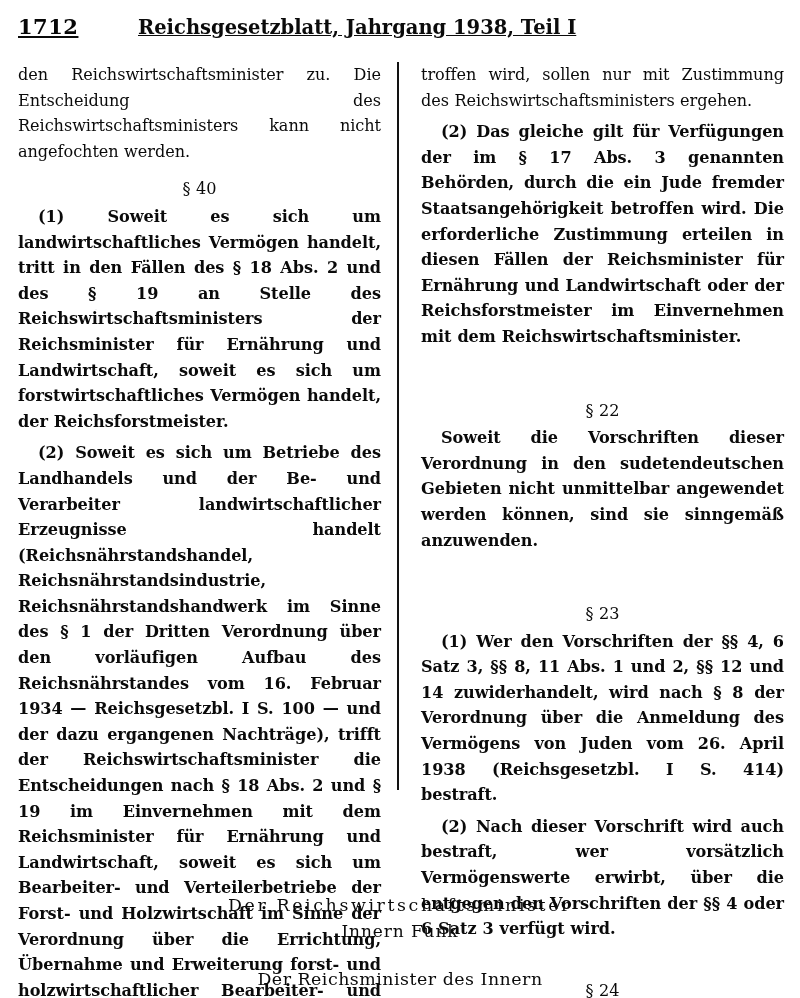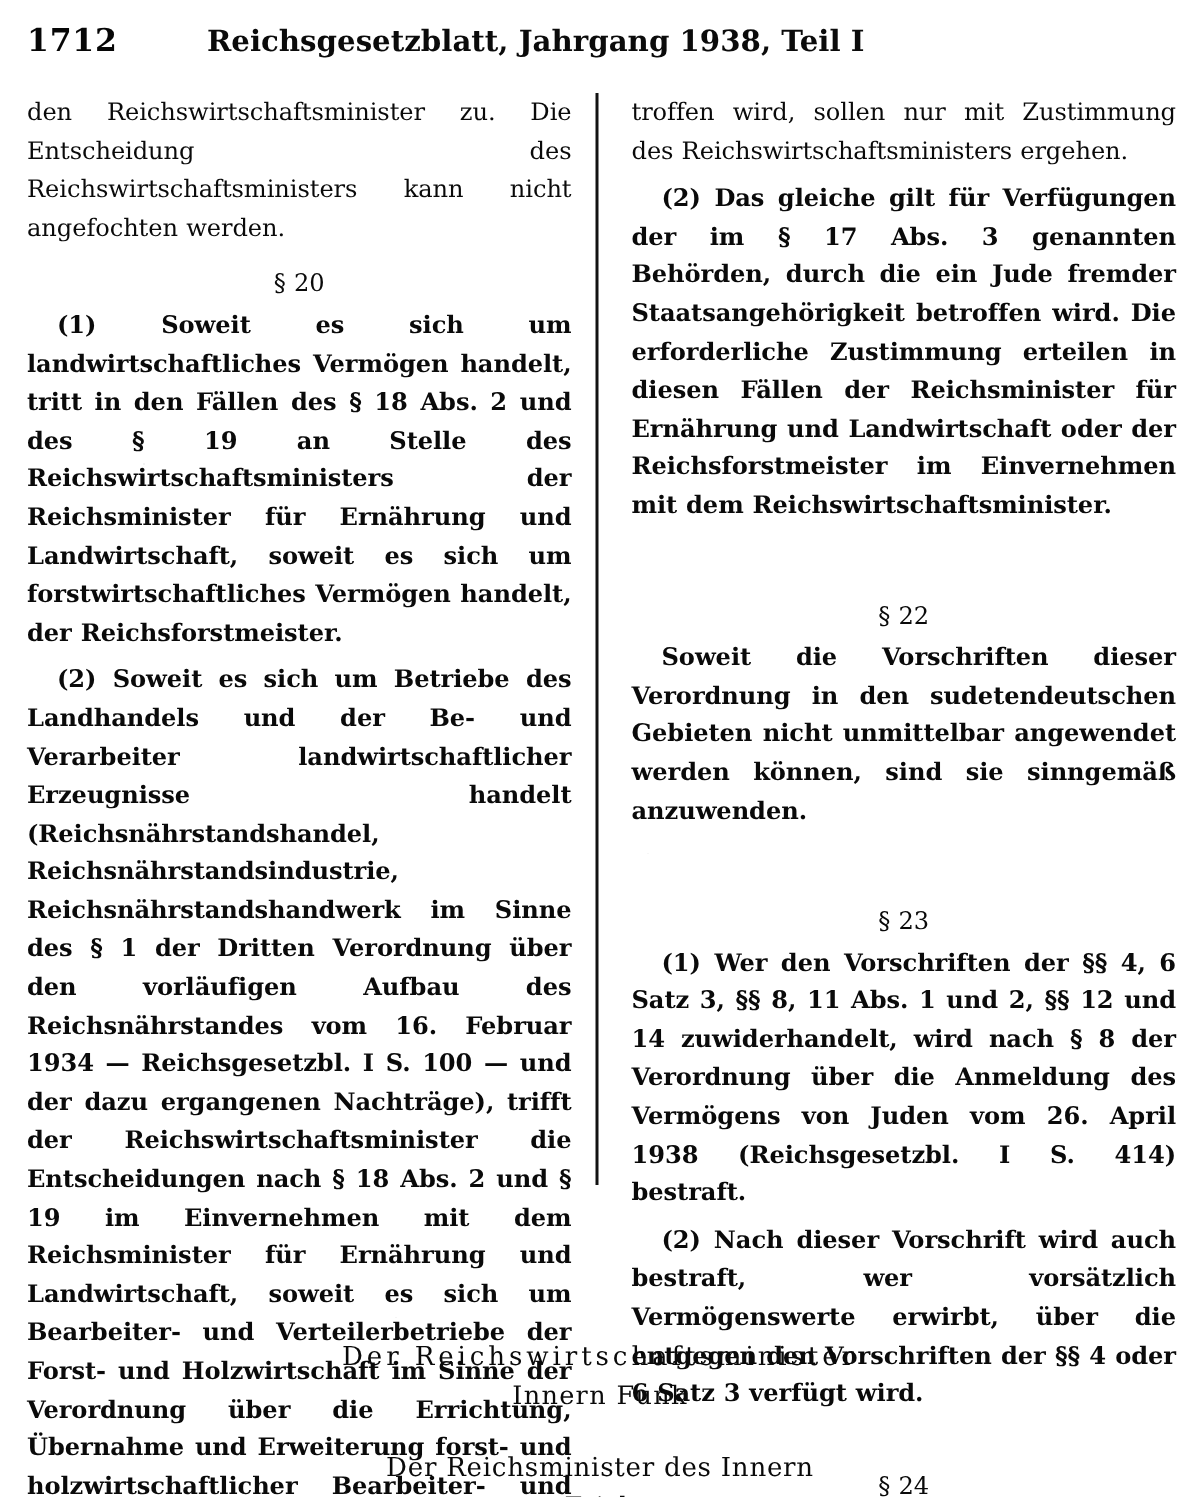--- a/index.html
+++ b/index.html
@@ -31,20 +31,21 @@
 
   
   .running-head {
     position: absolute;
     left: 18px;
     right: 14px;
     top: 16px;
     height: 30px;
     display: flex;
     align-items: baseline;
+    text-decoration: underline;
   }
   .folio {
     font-family: "DejaVu Serif", "Liberation Serif", serif;
     font-weight: 700;
     font-size: 21px;
     letter-spacing: .5px;
     line-height: 1;
     color: #060606;
     width: 120px;
     flex: 0 0 auto;
@@ -152,21 +153,21 @@
   </div>
 
   <div class="col-rule"></div>
 
   <div class="columns">
 
     <div class="col left">
 
       <p>den Reichswirtschaftsminister zu. Die Entscheidung des Reichswirtschaftsministers kann nicht angefochten werden.</p>
 
-      <p class="section-mark">§ 20</p>
+      <p class="section-mark">§ 40</p>
 
       <p class="indent">(1) Soweit es sich um landwirtschaftliches Vermögen handelt, tritt in den Fällen des § 18 Abs. 2 und des § 19 an Stelle des Reichswirtschaftsministers der Reichsminister für Ernährung und Landwirtschaft, soweit es sich um forstwirtschaftliches Vermögen handelt, der Reichsforstmeister.</p>
 
       <p class="indent gap">(2) Soweit es sich um Betriebe des Landhandels und der Be- und Verarbeiter landwirtschaftlicher Erzeugnisse handelt (Reichsnährstandshandel, Reichsnährstandsindustrie, Reichsnährstandshandwerk im Sinne des § 1 der Dritten Verordnung über den vorläufigen Aufbau des Reichsnährstandes vom 16. Februar 1934 — Reichsgesetzbl. I S. 100 — und der dazu ergangenen Nachträge), trifft der Reichswirtschaftsminister die Entscheidungen nach § 18 Abs. 2 und § 19 im Einvernehmen mit dem Reichsminister für Ernährung und Landwirtschaft, soweit es sich um Bearbeiter- und Verteilerbetriebe der Forst- und Holzwirtschaft im Sinne der Verordnung über die Errichtung, Übernahme und Erweiterung forst- und holzwirtschaftlicher Bearbeiter- und Verteilerbetriebe vom 28. Februar 1938 (Reichsgesetzbl. I S. 231) handelt, im Einvernehmen mit dem Reichsforstmeister.</p>
 
     </div>
 
     <div class="col right">
 
       <p>troffen wird, sollen nur mit Zustimmung des Reichswirtschaftsministers ergehen.</p>

